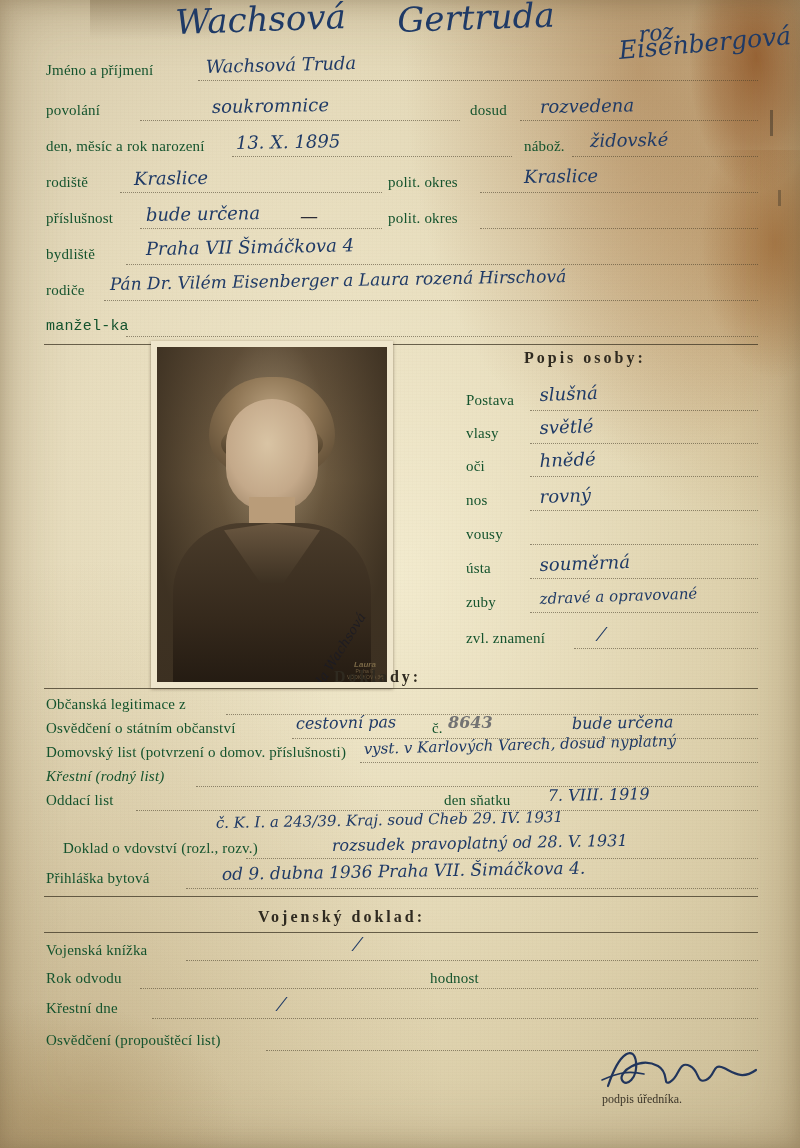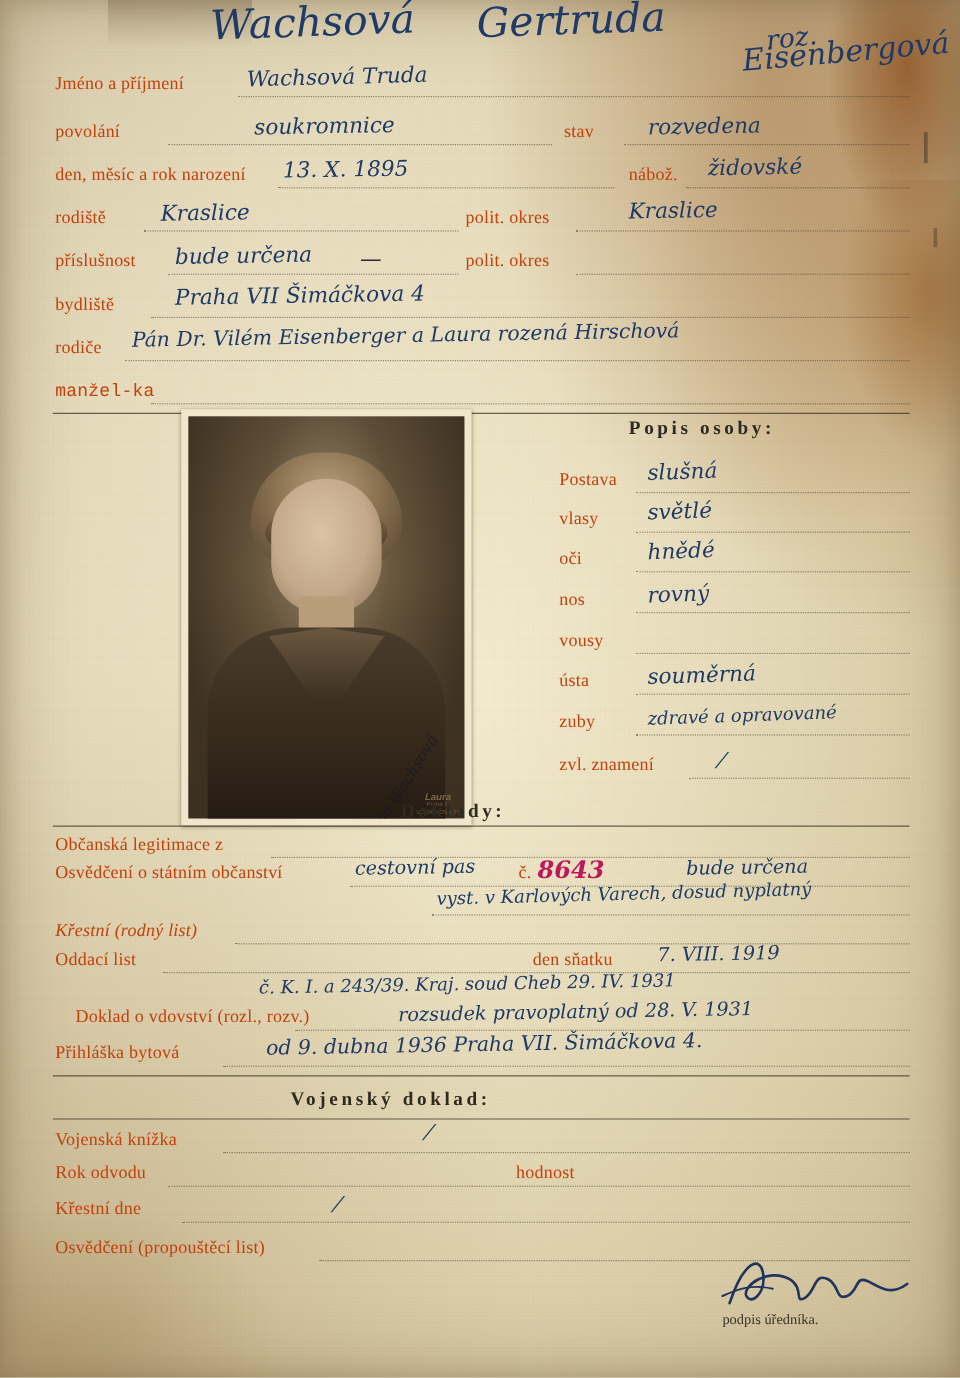--- a/index.html
+++ b/index.html
@@ -33,21 +33,21 @@
     position:absolute;inset:0;
     box-shadow: inset 0 0 60px rgba(110,85,50,.38), inset 0 0 18px rgba(90,70,40,.25);
     pointer-events:none;
   }
 
   .sheet{position:absolute;inset:0;}
 
   
   .lbl{
     position:absolute;
-    color:#c2410c;
+    color:#14532d;
     font-size:15px;
     letter-spacing:.2px;
     white-space:nowrap;
   }
   .center-head{
     position:absolute;
     color:#2f2a20;
     font-size:16px;
     letter-spacing:3px;
     font-weight:bold;
@@ -167,21 +167,21 @@
   <div class="hw ink" style="left:620px;top:36px;font-size:25px;transform:rotate(-5deg);">Eisenbergová</div>
 
   <div class="lbl" style="left:46px;top:62px;">Jméno a příjmení</div>
   <div class="dots" style="left:198px;top:80px;width:560px;"></div>
   <div class="hw ink s18" style="left:206px;top:56px;transform:rotate(-1.5deg);">Wachsová Truda</div>
 
   <div class="lbl" style="left:46px;top:102px;">povolání</div>
   <div class="dots" style="left:140px;top:120px;width:320px;"></div>
   <div class="hw ink s18" style="left:212px;top:96px;transform:rotate(-1deg);">soukromnice</div>
 
-  <div class="lbl" style="left:470px;top:102px;">stav</div>
+  <div class="lbl" style="left:470px;top:102px;">dosud</div>
   <div class="dots" style="left:520px;top:120px;width:238px;"></div>
   <div class="hw ink s18" style="left:540px;top:96px;transform:rotate(-1deg);">rozvedena</div>
 
   <div class="lbl" style="left:46px;top:138px;">den, měsíc a rok narození</div>
   <div class="dots" style="left:232px;top:156px;width:280px;"></div>
   <div class="hw ink s18" style="left:236px;top:132px;transform:rotate(-1deg);">13. X. 1895</div>
 
   <div class="lbl" style="left:524px;top:138px;">nábož.</div>
   <div class="dots" style="left:572px;top:156px;width:186px;"></div>
   <div class="hw ink s18" style="left:590px;top:130px;transform:rotate(-1deg);">židovské</div>
@@ -270,23 +270,24 @@
 
   <div class="rule" style="left:44px;top:688px;width:714px;"></div>
 
   <div class="lbl" style="left:46px;top:696px;">Občanská legitimace z</div>
   <div class="dots" style="left:226px;top:714px;width:532px;"></div>
 
   <div class="lbl" style="left:46px;top:720px;">Osvědčení o státním občanství</div>
   <div class="dots" style="left:292px;top:738px;width:466px;"></div>
   <div class="hw ink s16" style="left:296px;top:714px;transform:rotate(-1deg);">cestovní pas</div>
   <div class="lbl" style="left:432px;top:720px;">č.</div>
-  <div class="hw dark s18" style="left:448px;top:713px;font-weight:bold;font-size:20px;color:#be185d;">8643</div>
+  <div class="hw dark s18" style="left:448px;top:713px;font-weight:bold;font-size:16px;color:#737373;">8643</div>
   <div class="hw ink s16" style="left:572px;top:714px;transform:rotate(-1deg);">bude určena</div>
 
+  <div class="lbl" style="left:46px;top:744px;">Domovský list (potvrzení o domov. příslušnosti)</div>
   <div class="dots" style="left:360px;top:762px;width:398px;"></div>
   <div class="hw ink s15" style="left:364px;top:740px;transform:rotate(-1.5deg);">vyst. v Karlových Varech, dosud nyplatný</div>
 
   <div class="lbl" style="left:46px;top:768px;font-style:italic;">Křestní (rodný list)</div>
   <div class="dots" style="left:196px;top:786px;width:562px;"></div>
 
   <div class="lbl" style="left:46px;top:792px;">Oddací list</div>
   <div class="dots" style="left:136px;top:810px;width:622px;"></div>
   <div class="lbl" style="left:444px;top:792px;">den sňatku</div>
   <div class="hw ink s16" style="left:548px;top:786px;transform:rotate(-1deg);">7. VIII. 1919</div>
@@ -295,21 +296,21 @@
   <div class="lbl" style="left:46px;top:840px;margin-left:17px;">Doklad o vdovství (rozl., rozv.)</div>
   <div class="dots" style="left:246px;top:858px;width:512px;"></div>
   <div class="hw ink s16" style="left:332px;top:836px;transform:rotate(-1deg);">rozsudek pravoplatný od 28. V. 1931</div>
 
   <div class="lbl" style="left:46px;top:870px;">Přihláška bytová</div>
   <div class="dots" style="left:186px;top:888px;width:572px;"></div>
   <div class="hw ink s17" style="left:222px;top:864px;transform:rotate(-1deg);">od 9. dubna 1936 Praha VII. Šimáčkova 4.</div>
 
   <div class="rule" style="left:44px;top:896px;width:714px;"></div>
 
-  <div class="center-head" style="left:242px;top:908px;text-align:center;">Vojenský doklad:</div>
+  <div class="center-head" style="left:258px;top:908px;text-align:center;">Vojenský doklad:</div>
   <div class="rule" style="left:44px;top:932px;width:714px;"></div>
 
   <div class="lbl" style="left:46px;top:942px;">Vojenská knížka</div>
   <div class="dots" style="left:186px;top:960px;width:572px;"></div>
   <div class="hw ink s18" style="left:356px;top:934px;">⁄</div>
 
   <div class="lbl" style="left:46px;top:970px;">Rok odvodu</div>
   <div class="dots" style="left:140px;top:988px;width:618px;"></div>
   <div class="lbl" style="left:430px;top:970px;">hodnost</div>
 

